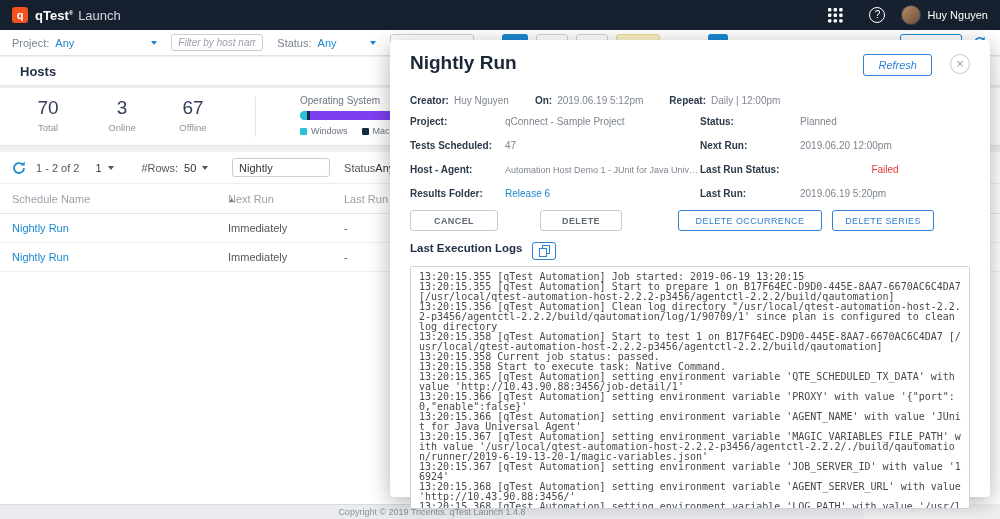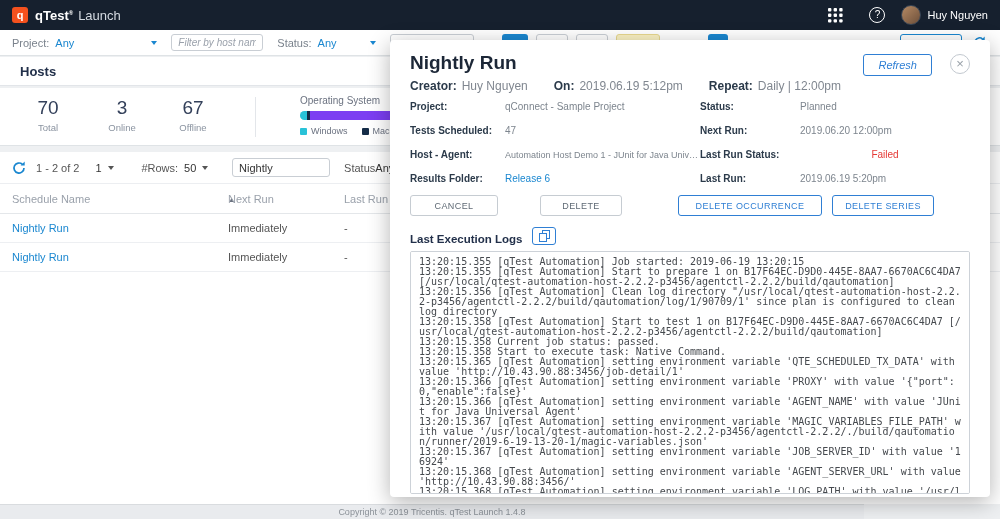--- a/index.html
+++ b/index.html
@@ -94,38 +94,38 @@
 
   
   .modal { position:absolute; left:390px; top:40px; width:600px; height:457px; background:#fff;
            border-radius:4px; box-shadow:0 5px 22px rgba(0,0,0,.3); z-index:20; padding:12px 20px 8px 20px; }
   .m-title { font-size:19px; font-weight:bold; color:#1c2737; height:22px; line-height:22px; }
   .m-refresh { position:absolute; right:58px; top:14px; height:22px; padding:0 14px; background:#fff;
                border:1px solid #2f7fd4; border-radius:3px; color:#2f7fd4; font-size:11px;
                font-family:"Liberation Sans",sans-serif;font-style:italic; }
   .m-close { position:absolute; right:20px; top:14px; width:20px; height:20px; border:1px solid #c2c8cf;
              border-radius:50%; color:#98a0a8; font-size:13px; line-height:18px; text-align:center; background:#fff; }
-  .m-meta { margin-top:5px; display:flex; font-size:12px; height:12px; }
+  .m-meta { margin-top:20px; display:flex; font-size:10px; height:12px; align-items:center; }
   .m-meta b { color:#2b3a4a; margin-right:5px; }
   .m-meta .mv { color:#808790; margin-right:26px; }
   .m-details { margin-top:10px; display:grid; grid-template-columns:95px 195px 100px 1fr;
                row-gap:12px; font-size:10px; line-height:12px; }
   .dl { font-weight:bold; color:#2b3a4a; }
   .dv { color:#7d858e; white-space:nowrap; overflow:hidden; text-overflow:ellipsis; }
   .dv.sm { font-size:9px; }
   .dv-link { color:#1a87d0; }
   .dv-failed { color:#e53935;text-align:center; }
   .m-buttons { margin-top:10px; display:flex; height:21px; }
   .mbtn { height:21px; background:#fff; border-radius:3px; font-size:9px; letter-spacing:.4px;
           font-family:"Liberation Sans",sans-serif; }
-  .mbtn-gray { border:1px solid #c6ccd2; color:#5f6a75; }
+  .mbtn-gray { border:1px solid #c6ccd2; color:#5f6a75;font-weight:bold; }
   .mbtn-blue { border:1px solid #2f7fd4; color:#2f7fd4; }
   .mb1 { width:88px; } .mb2 { width:82px; margin-left:42px; }
   .mb3 { width:144px; margin-left:56px; } .mb4 { width:102px; margin-left:10px; }
-  .m-logs-row { margin-top:11px; display:flex; align-items:flex-end; height:18px; }
+  .m-logs-row { margin-top:11px; display:flex; align-items:flex-start; height:18px; }
   .m-logs-label { font-size:11.5px; font-weight:bold; color:#22304a; }
   .copy-btn { margin-left:10px; width:24px; height:18px; border:1px solid #2f7fd4; border-radius:3px;
               background:#fff; display:flex; align-items:center; justify-content:center; }
   .log-box { margin-top:6px; height:243px; border:1px solid #cdd2d8; border-radius:2px; padding:5px 8px;
              overflow-y:scroll; font-family:"DejaVu Sans Mono", monospace; font-size:10px;
              line-height:10px; color:#45494e; white-space:pre-wrap; word-break:break-all; background:#fff; }
   .log-box::-webkit-scrollbar { width:11px; }
   .log-box::-webkit-scrollbar-track { background:#f4f5f6; border-left:1px solid #e3e5e8; }
   .log-box::-webkit-scrollbar-thumb { background:#c8cdd2; border:2px solid #f4f5f6; border-radius:6px; }
 </style>

